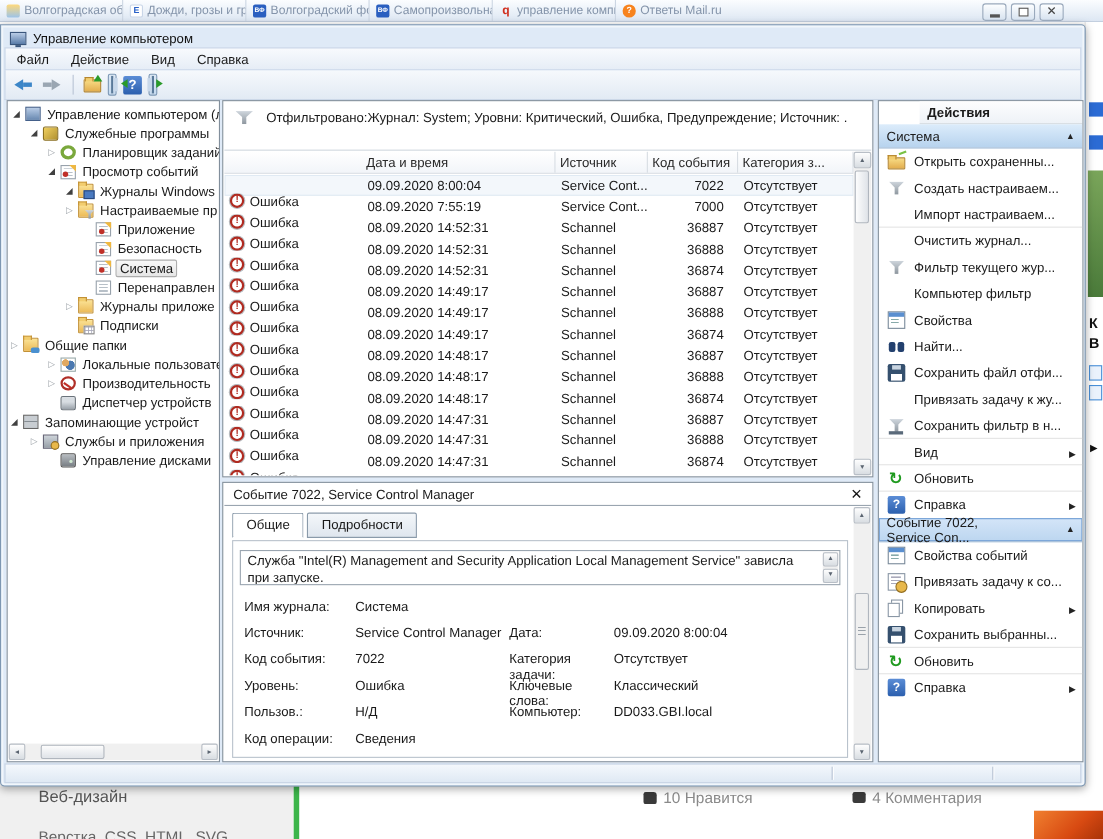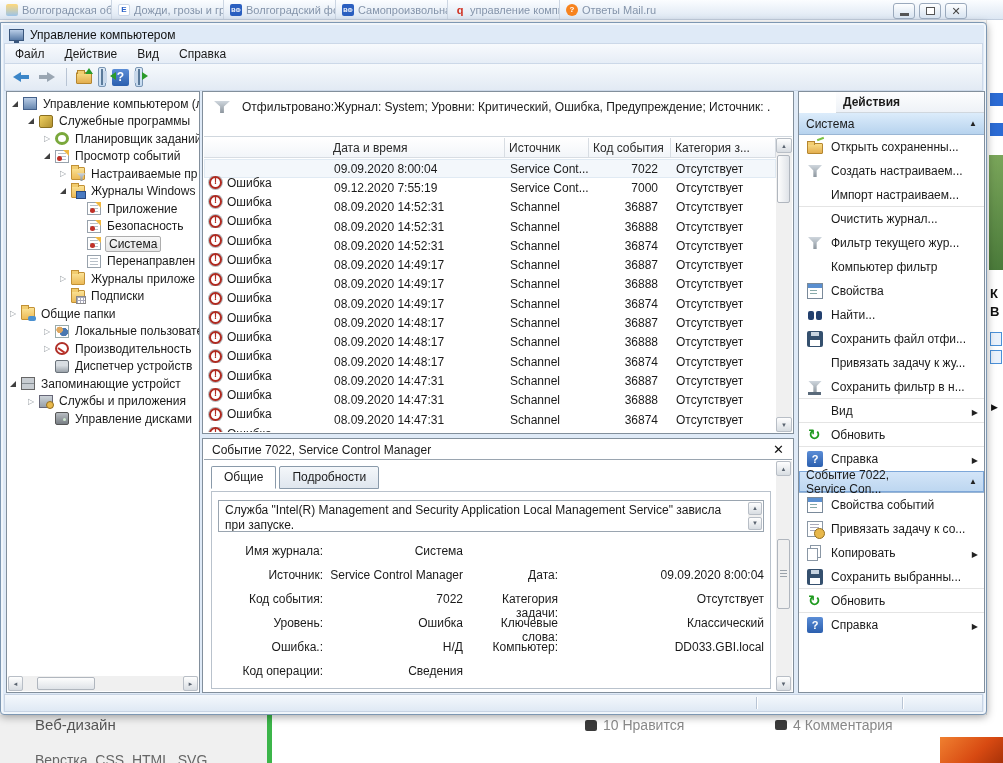--- a/index.html
+++ b/index.html
@@ -168,21 +168,21 @@
     display:flex;align-items:center;padding:0 8px;background:#fff;}
   .dclose{margin-left:auto;font-weight:bold;font-size:13px;color:#111;}
   .dtabs{position:absolute;left:8px;top:27px;display:flex;gap:3px;z-index:2;}
   .dtab{border:1px solid #8a9aaa;padding:3px 12px;background:linear-gradient(#f4f7fa,#dfe6ee);border-radius:2px 2px 0 0;font-size:12px;}
   .dtab.active{background:#fff;border-bottom:1px solid #fff;padding-bottom:4px;}
   .dcontent{position:absolute;left:8px;right:22px;top:52px;bottom:3px;border:1px solid #b9c2cc;padding:8px 6px;overflow:hidden;background:#fff;}
   .descbox{position:relative;border:1px solid #9aa5b0;height:32px;overflow:hidden;padding:2px 22px 0 6px;line-height:15px;}
   .descscroll{position:absolute;right:1px;top:1px;width:14px;bottom:1px;display:flex;flex-direction:column;justify-content:space-between;background:#f0f0f0;}
   .descscroll .sb-btn{width:14px;height:13px;flex:0 0 13px;}
   .fields{margin-top:12px;}
-  .frow{display:flex;height:24px;align-items:flex-start;text-align:right;}
+  .frow{display:flex;height:24px;align-items:flex-start;}
   .flabel{width:105px;flex:0 0 105px;padding-left:4px;}
   .fvalue{width:140px;flex:0 0 140px;white-space:nowrap;}
   .flabel.fr{width:95px;flex:0 0 95px;padding-left:0;}
   .fvalue.frv{flex:1;}
   .dvscroll{position:absolute;right:1px;top:22px;bottom:1px;width:16px;background:#f0f0f0;}
 
   
   .actionspanel{left:794px;width:187px;overflow:hidden;}
   .ahead{height:21px;display:flex;align-items:center;padding:0 7px;font-weight:bold;
     border-bottom:1px solid #d0d7de;background:linear-gradient(#fdfdfe,#eef2f7);margin-left:37px;}
@@ -346,28 +346,28 @@
             <span class="exp expander-collapsed"></span>
             <span class="tico tico-scheduler"></span>
             <span class="tlabel">Планировщик заданий</span>
           </div>
           <div class="trow" style="padding-left: 34px;">
             <span class="exp expander-expanded"></span>
             <span class="tico tico-eventvwr tico-page"></span>
             <span class="tlabel">Просмотр событий</span>
           </div>
           <div class="trow" style="padding-left: 50px;">
+            <span class="exp expander-expanded"></span>
+            <span class="tico tico-folder-computer tico-folderbase"></span>
+            <span class="tlabel">Журналы Windows</span>
+          </div>
+          <div class="trow" style="padding-left: 50px;">
             <span class="exp expander-collapsed"></span>
             <span class="tico tico-folder-filter tico-folderbase"></span>
             <span class="tlabel">Настраиваемые пр</span>
-          </div>
-          <div class="trow" style="padding-left: 50px;">
-            <span class="exp expander-expanded"></span>
-            <span class="tico tico-folder-computer tico-folderbase"></span>
-            <span class="tlabel">Журналы Windows</span>
           </div>
           <div class="trow" style="padding-left: 66px;">
             <span class="exp expander-none"></span>
             <span class="tico tico-log-event tico-page"></span>
             <span class="tlabel">Приложение</span>
           </div>
           <div class="trow" style="padding-left: 66px;">
             <span class="exp expander-none"></span>
             <span class="tico tico-log-event tico-page"></span>
             <span class="tlabel">Безопасность</span>
@@ -459,21 +459,21 @@
               <span class="ecell c-date">09.09.2020 8:00:04</span>
               <span class="ecell c-src">Service Cont...</span>
               <span class="ecell c-code">7022</span>
               <span class="ecell c-cat">Отсутствует</span>
             </div>
             <div class="erow">
               <span class="ecell c-level">
                 <span class="err-icon"></span>
                 <span>Ошибка</span>
               </span>
-              <span class="ecell c-date">09.12.2020 7:55:19</span>
+              <span class="ecell c-date">08.09.2020 7:55:19</span>
               <span class="ecell c-src">Service Cont...</span>
               <span class="ecell c-code">7000</span>
               <span class="ecell c-cat">Отсутствует</span>
             </div>
             <div class="erow">
               <span class="ecell c-level">
                 <span class="err-icon"></span>
                 <span>Ошибка</span>
               </span>
               <span class="ecell c-date">08.09.2020 14:52:31</span>
@@ -636,21 +636,21 @@
                 <span class="flabel fr">Категория задачи:</span>
                 <span class="fvalue frv">Отсутствует</span>
               </div>
               <div class="frow">
                 <span class="flabel">Уровень:</span>
                 <span class="fvalue">Ошибка</span>
                 <span class="flabel fr">Ключевые слова:</span>
                 <span class="fvalue frv">Классический</span>
               </div>
               <div class="frow">
-                <span class="flabel">Ошибка.:</span>
+                <span class="flabel">Пользов.:</span>
                 <span class="fvalue">Н/Д</span>
                 <span class="flabel fr">Компьютер:</span>
                 <span class="fvalue frv">DD033.GBI.local</span>
               </div>
               <div class="frow">
                 <span class="flabel">Код операции:</span>
                 <span class="fvalue">Сведения</span>
                 <span class="flabel fr"></span>
                 <span class="fvalue frv"></span>
               </div>

